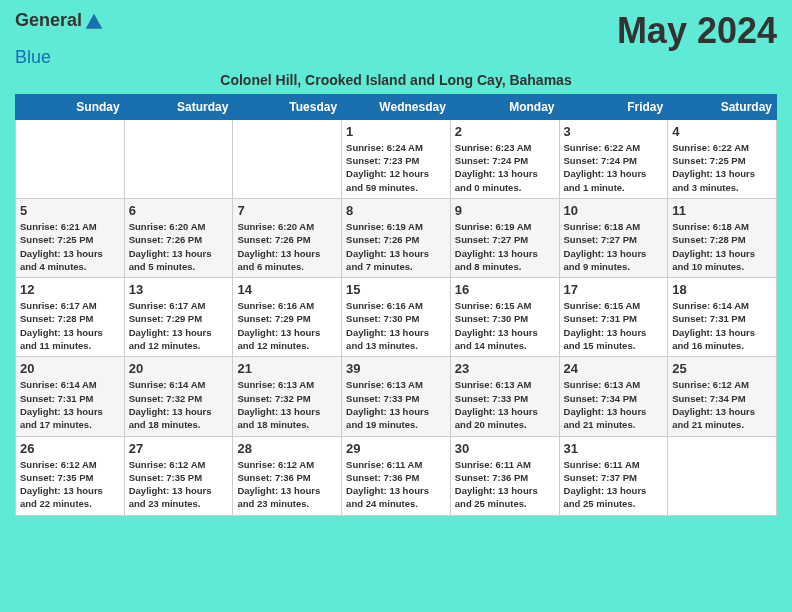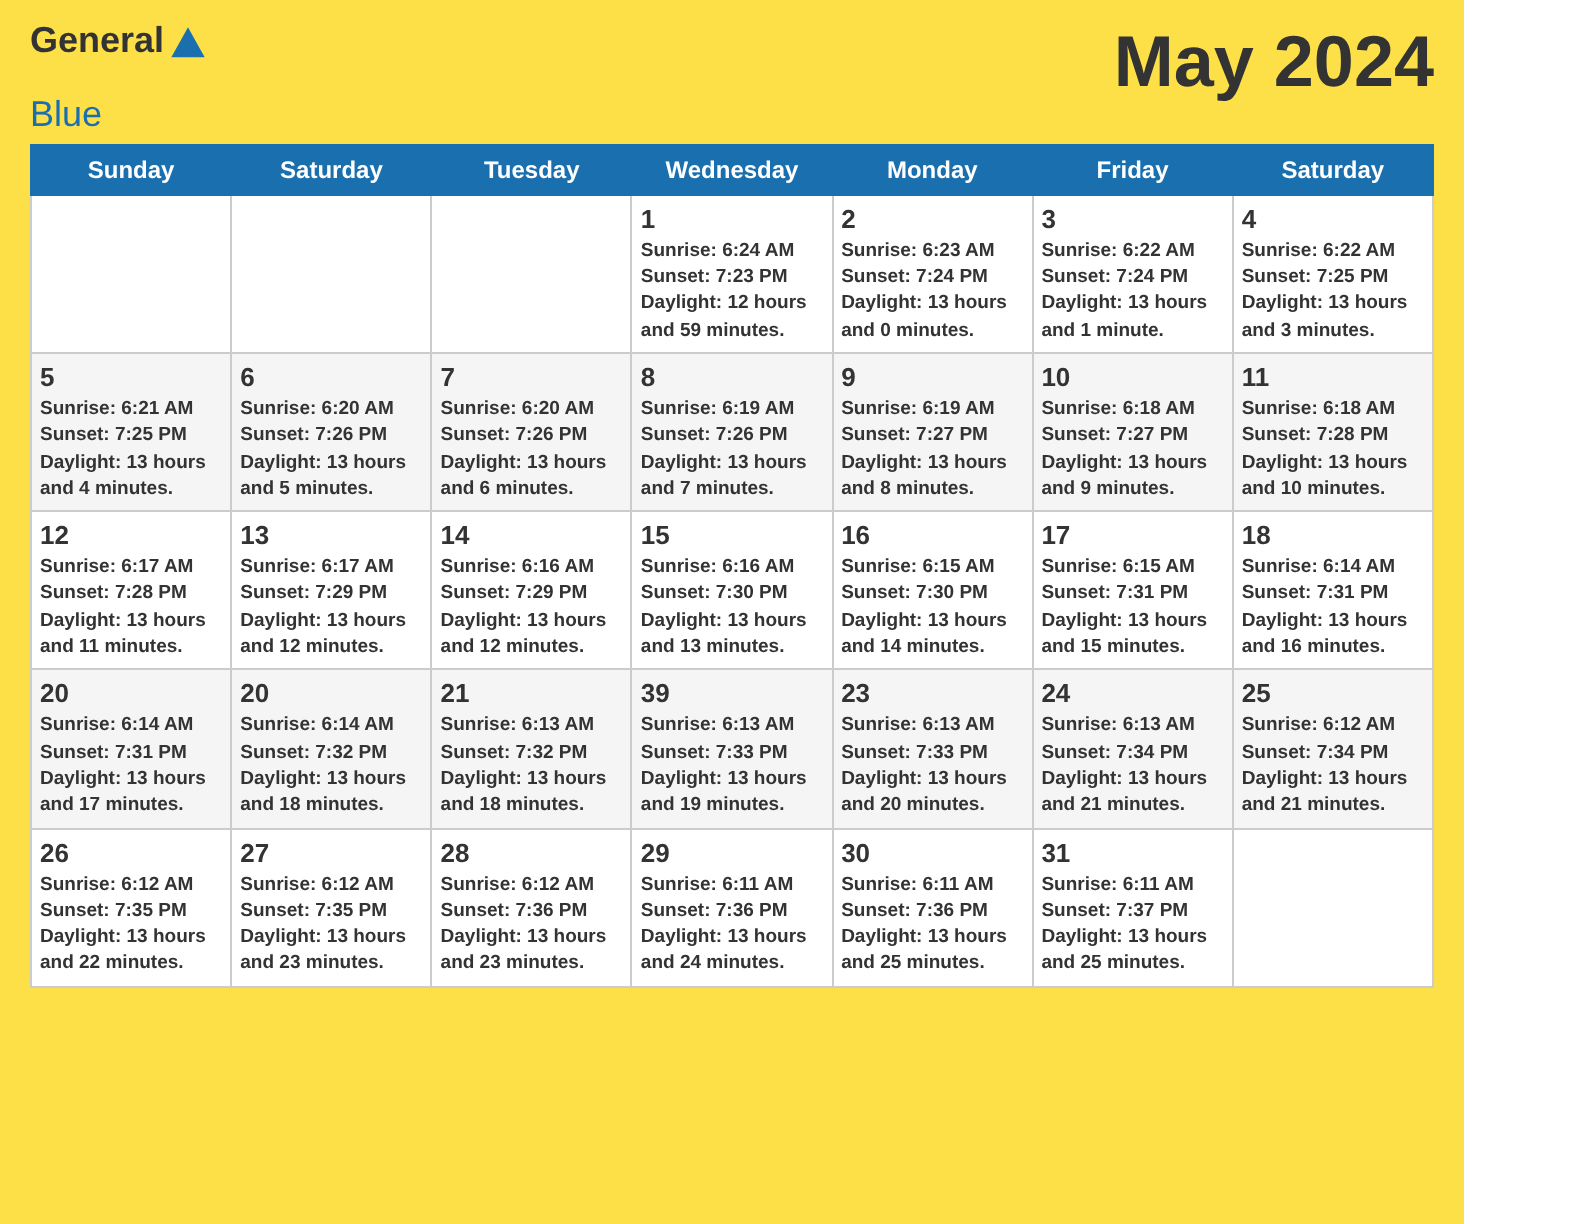--- a/index.html
+++ b/index.html
@@ -4,23 +4,23 @@
   <style>
     * { box-sizing: border-box; margin: 0; padding: 0; }
     body {
       font-family: Arial, sans-serif;
       background: #fff;
       width: 792px;
       min-height: 612px;
       overflow: hidden;
     }
     .page {
-      width: 732px;
+      width: 792px;
       min-height: 612px;
-      background: #fde047;
+      background: #5eead4;
       padding: 10px 15px 10px 15px;
     }
     .header {
       display: flex;
       justify-content: space-between;
       align-items: flex-start;
       margin-bottom: 4px;
     }
     .logo-text-general {
       font-size: 18px;
@@ -66,21 +66,21 @@
       width: 100%;
       border-collapse: collapse;
       border: 1px solid #ccc;
     }
     .calendar th {
       background: #1a6faf;
       color: #fff;
       font-size: 12px;
       font-weight: bold;
       padding: 5px 4px;
-      text-align: center;
+      text-align: right;
       border: 1px solid #1a6faf;
     }
     .calendar td {
       vertical-align: top;
       border: 1px solid #ccc;
       padding: 4px 4px;
       width: calc(100% / 7);
       background: #fff;
       min-height: 70px;
     }
@@ -116,20 +116,21 @@
       <div class="logo-row">
         <span class="logo-text-general">General</span>
         <svg class="logo-icon" viewBox="0 0 24 24" xmlns="http://www.w3.org/2000/svg">
           <polygon points="12,2 22,20 2,20" fill="#1a6faf"></polygon>
         </svg>
       </div>
       <span class="logo-text-blue">Blue</span>
     </div>
     <div class="month-title">May 2024</div>
   </div>
+  <div class="subtitle">Colonel Hill, Crooked Island and Long Cay, Bahamas</div>
   <table class="calendar">
     <thead>
       <tr>
         <th>Sunday</th>
         <th>Saturday</th>
         <th>Tuesday</th>
         <th>Wednesday</th>
         <th>Monday</th>
         <th>Friday</th>
         <th>Saturday</th>

